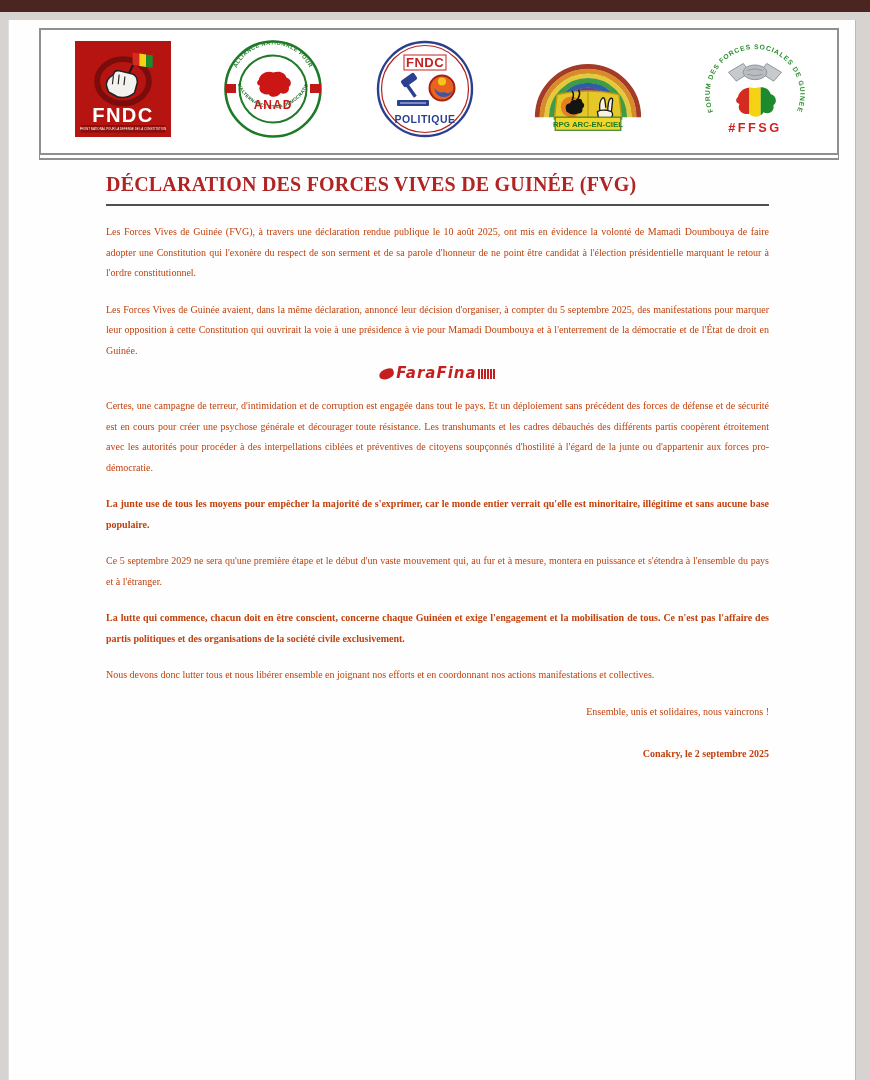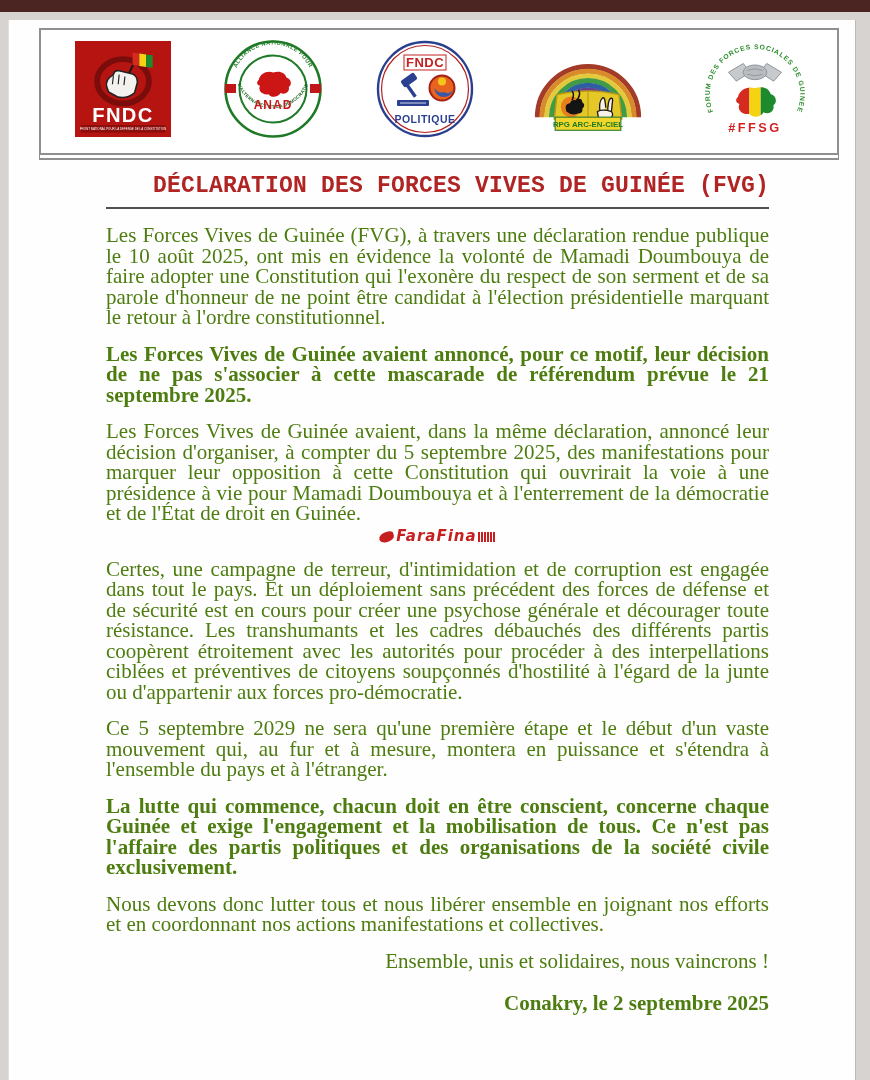--- a/index.html
+++ b/index.html
@@ -21,27 +21,27 @@
     border-bottom:7px double #8f8f8f;
     background:#fff;
     height:112px;
     display:flex;align-items:center;justify-content:space-between;
     padding:5px 28px 6px 34px;
   }
   .logo{flex:0 0 auto;}
   .content{padding:13px 86px 0 97px;}
   .doc-title{
     margin:0 0 8px 0;
-    font-size:23px;font-weight:bold;color:#b02424;
-    text-align:right;letter-spacing:.2px;font-family:Liberation Mono, monospace;
+    font-size:20px;font-weight:bold;color:#b02424;
+    text-align:left;letter-spacing:.2px;
   }
   .rule{border:none;border-top:2px solid #4f4f4f;margin:0 0 16px 0;}
   .doc-body p{
     margin:0 0 16px 0;
-    font-size:21px;line-height:20.5px;color:#4d7c0f;
+    font-size:10px;line-height:20.5px;color:#c2410c;
     text-align:justify;
   }
   .doc-body p.bold{font-weight:bold;}
   .doc-body p.right{text-align:right;}
   .doc-body p.slogan{margin:6px 0 22px 0;}
   .doc-body p.dateline{font-weight:bold;margin-bottom:10px;}
   .watermark{
     text-align:center;height:18px;margin:-13px 0 14px 0;
     position:relative;z-index:2;line-height:18px;
   }
@@ -196,30 +196,30 @@
 
   </div>
 
   <div class="content">
 
     <h1 class="doc-title">DÉCLARATION DES FORCES VIVES DE GUINÉE (FVG)</h1>
     <hr class="rule">
 
     <div class="doc-body">
       <p>Les Forces Vives de Guinée (FVG), à travers une déclaration rendue publique le 10 août 2025, ont mis en évidence la volonté de Mamadi Doumbouya de faire adopter une Constitution qui l'exonère du respect de son serment et de sa parole d'honneur de ne point être candidat à l'élection présidentielle marquant le retour à l'ordre constitutionnel.</p>
-      <p class="bold">Les Forces Vives de Guinée avaient annoncé, pour ce motif, leur décision de ne pas s'associer à cette mascarade de référendum prévue le 21 septembre 2025.</p>
       <p>Les Forces Vives de Guinée avaient, dans la même déclaration, annoncé leur décision d'organiser, à compter du 5 septembre 2025, des manifestations pour marquer leur opposition à cette Constitution qui ouvrirait la voie à une présidence à vie pour Mamadi Doumbouya et à l'enterrement de la démocratie et de l'État de droit en Guinée.</p>
 
       <div class="watermark">
         <span class="wm-glyph"></span><span class="wm-inner">FaraFina</span><span class="wm-badge"></span>
       </div>
 
       <p>Certes, une campagne de terreur, d'intimidation et de corruption est engagée dans tout le pays. Et un déploiement sans précédent des forces de défense et de sécurité est en cours pour créer une psychose générale et décourager toute résistance. Les transhumants et les cadres débauchés des différents partis coopèrent étroitement avec les autorités pour procéder à des interpellations ciblées et préventives de citoyens soupçonnés d'hostilité à l'égard de la junte ou d'appartenir aux forces pro-démocratie.</p>
+      <p class="bold">La junte use de tous les moyens pour empêcher la majorité de s'exprimer, car le monde entier verrait qu'elle est minoritaire, illégitime et sans aucune base populaire.</p>
       <p>Ce 5 septembre 2029 ne sera qu'une première étape et le début d'un vaste mouvement qui, au fur et à mesure, montera en puissance et s'étendra à l'ensemble du pays et à l'étranger.</p>
-      <p class="bold">La lutte qui commence, chacun doit en être conscient, concerne chaque Guinée et exige l'engagement et la mobilisation de tous. Ce n'est pas l'affaire des partis politiques et des organisations de la société civile exclusivement.</p>
+      <p class="bold">La lutte qui commence, chacun doit en être conscient, concerne chaque Guinéen et exige l'engagement et la mobilisation de tous. Ce n'est pas l'affaire des partis politiques et des organisations de la société civile exclusivement.</p>
       <p>Nous devons donc lutter tous et nous libérer ensemble en joignant nos efforts et en coordonnant nos actions manifestations et collectives.</p>
 
       <p class="right slogan">Ensemble, unis et solidaires, nous vaincrons !</p>
       <p class="right dateline">Conakry, le 2 septembre 2025</p>
     </div>
 
   </div>
 </div>
 
 </body></html>

